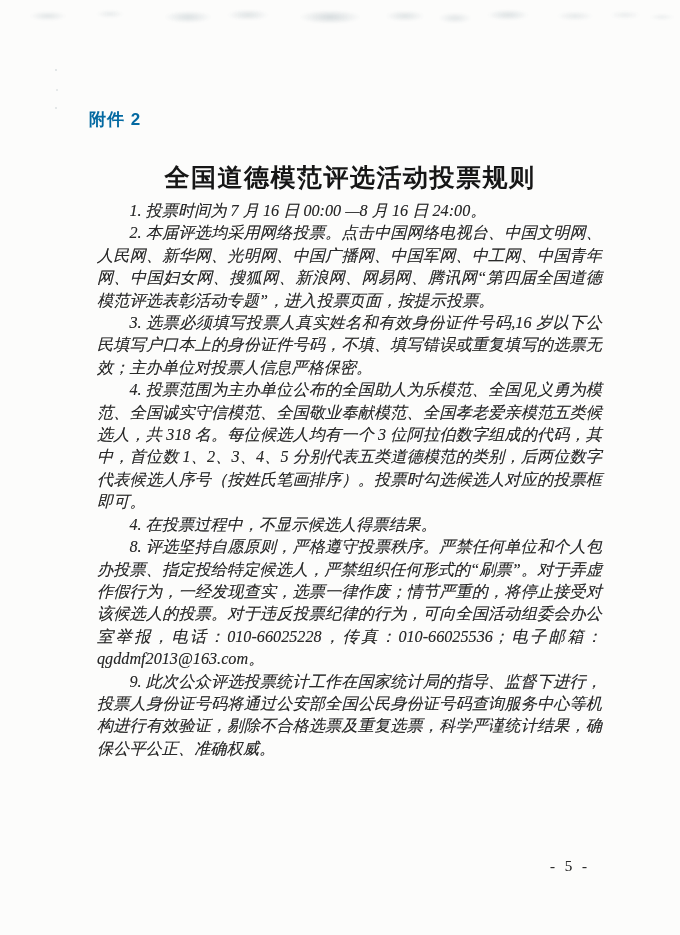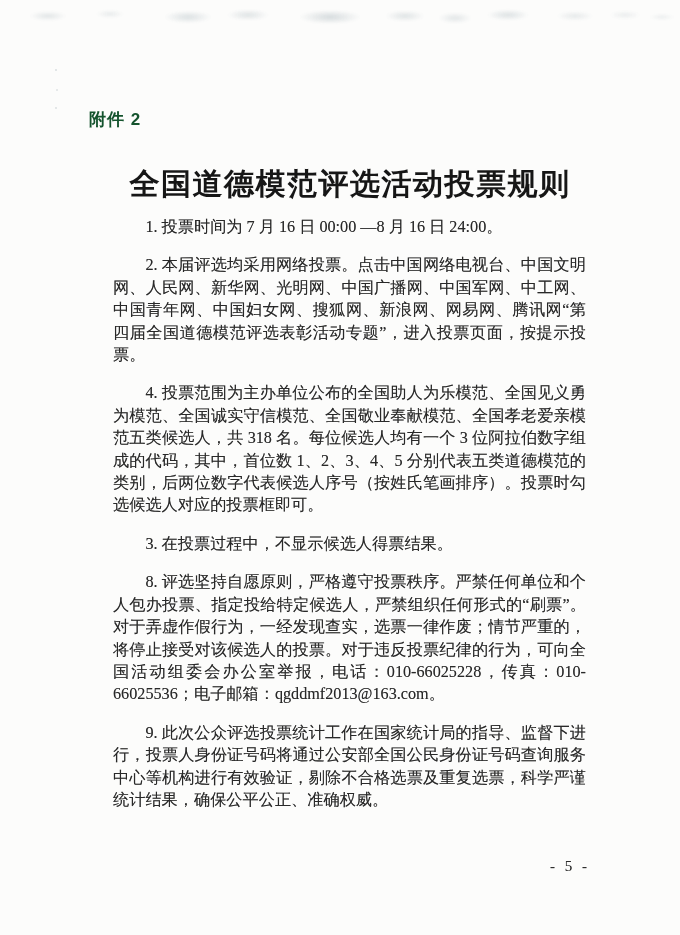--- a/index.html
+++ b/index.html
@@ -49,50 +49,51 @@
       radial-gradient(circle 2px at 7px 28px, rgba(120,140,150,0.32), transparent 70%),
       radial-gradient(circle 2px at 6px 46px, rgba(120,140,150,0.36), transparent 70%);
   }
   .attachment-label {
     position: absolute;
     left: 89px;
     top: 108px;
     font-family: "Liberation Sans", sans-serif;
     font-weight: 700;
     font-size: 17px;
-    color: #14532d;
+    color: #0369a1;
     letter-spacing: 1px;
   }
   .doc-title {
     position: absolute;
     left: 97px;
     width: 506px;
     top: 144px;
     text-align: center;
     font-family: "Liberation Sans", sans-serif;
     font-weight: 700;
-    font-size: 30px;
+    font-size: 25px;
     color: #161616;
     letter-spacing: 1.5px;
     white-space: nowrap;
   }
   .rules-body {
     position: absolute;
     left: 97px;
     top: 200px;
     width: 505px;
     font-size: 16.2px;
     line-height: 22.4px;
     color: #292929;
     text-align: justify;
   }
   .rule-para {
-    margin: 16px;
+    margin: 0;
     text-indent: 2em;
     text-shadow: 0 0 0.5px rgba(40,40,40,0.45);
+    font-style: italic;
   }
   .page-number {
     position: absolute;
     top: 858px;
     right: 90px;
     font-size: 15px;
     color: #2b2b2b;
     letter-spacing: 3px;
     text-shadow: 0 0 0.5px rgba(40,40,40,0.4);
   }
@@ -106,25 +107,26 @@
 <div class="attachment-label">附件 2</div>
 
 <h1 class="doc-title">全国道德模范评选活动投票规则</h1>
 
 <div class="rules-body">
 
     <p class="rule-para">1. 投票时间为 7 月 16 日 00:00 —8 月 16 日 24:00。</p>
 
     <p class="rule-para">2. 本届评选均采用网络投票。点击中国网络电视台、中国文明网、人民网、新华网、光明网、中国广播网、中国军网、中工网、中国青年网、中国妇女网、搜狐网、新浪网、网易网、腾讯网“第四届全国道德模范评选表彰活动专题”，进入投票页面，按提示投票。</p>
 
+    <p class="rule-para">3. 选票必须填写投票人真实姓名和有效身份证件号码,16 岁以下公民填写户口本上的身份证件号码，不填、填写错误或重复填写的选票无效；主办单位对投票人信息严格保密。</p>
 
     <p class="rule-para">4. 投票范围为主办单位公布的全国助人为乐模范、全国见义勇为模范、全国诚实守信模范、全国敬业奉献模范、全国孝老爱亲模范五类候选人，共 318 名。每位候选人均有一个 3 位阿拉伯数字组成的代码，其中，首位数 1、2、3、4、5 分别代表五类道德模范的类别，后两位数字代表候选人序号（按姓氏笔画排序）。投票时勾选候选人对应的投票框即可。</p>
 
 
 
-    <p class="rule-para">3. 在投票过程中，不显示候选人得票结果。</p>
+    <p class="rule-para">4. 在投票过程中，不显示候选人得票结果。</p>
 
     <p class="rule-para">8. 评选坚持自愿原则，严格遵守投票秩序。严禁任何单位和个人包办投票、指定投给特定候选人，严禁组织任何形式的“刷票”。对于弄虚作假行为，一经发现查实，选票一律作废；情节严重的，将停止接受对该候选人的投票。对于违反投票纪律的行为，可向全国活动组委会办公室举报，电话：010-66025228，传真：010-66025536；电子邮箱：qgddmf2013@163.com。</p>
 
     <p class="rule-para">9. 此次公众评选投票统计工作在国家统计局的指导、监督下进行，投票人身份证号码将通过公安部全国公民身份证号码查询服务中心等机构进行有效验证，剔除不合格选票及重复选票，科学严谨统计结果，确保公平公正、准确权威。</p>
   </div>
 
 <div class="page-number">- 5 -</div>
 
 </body></html>

